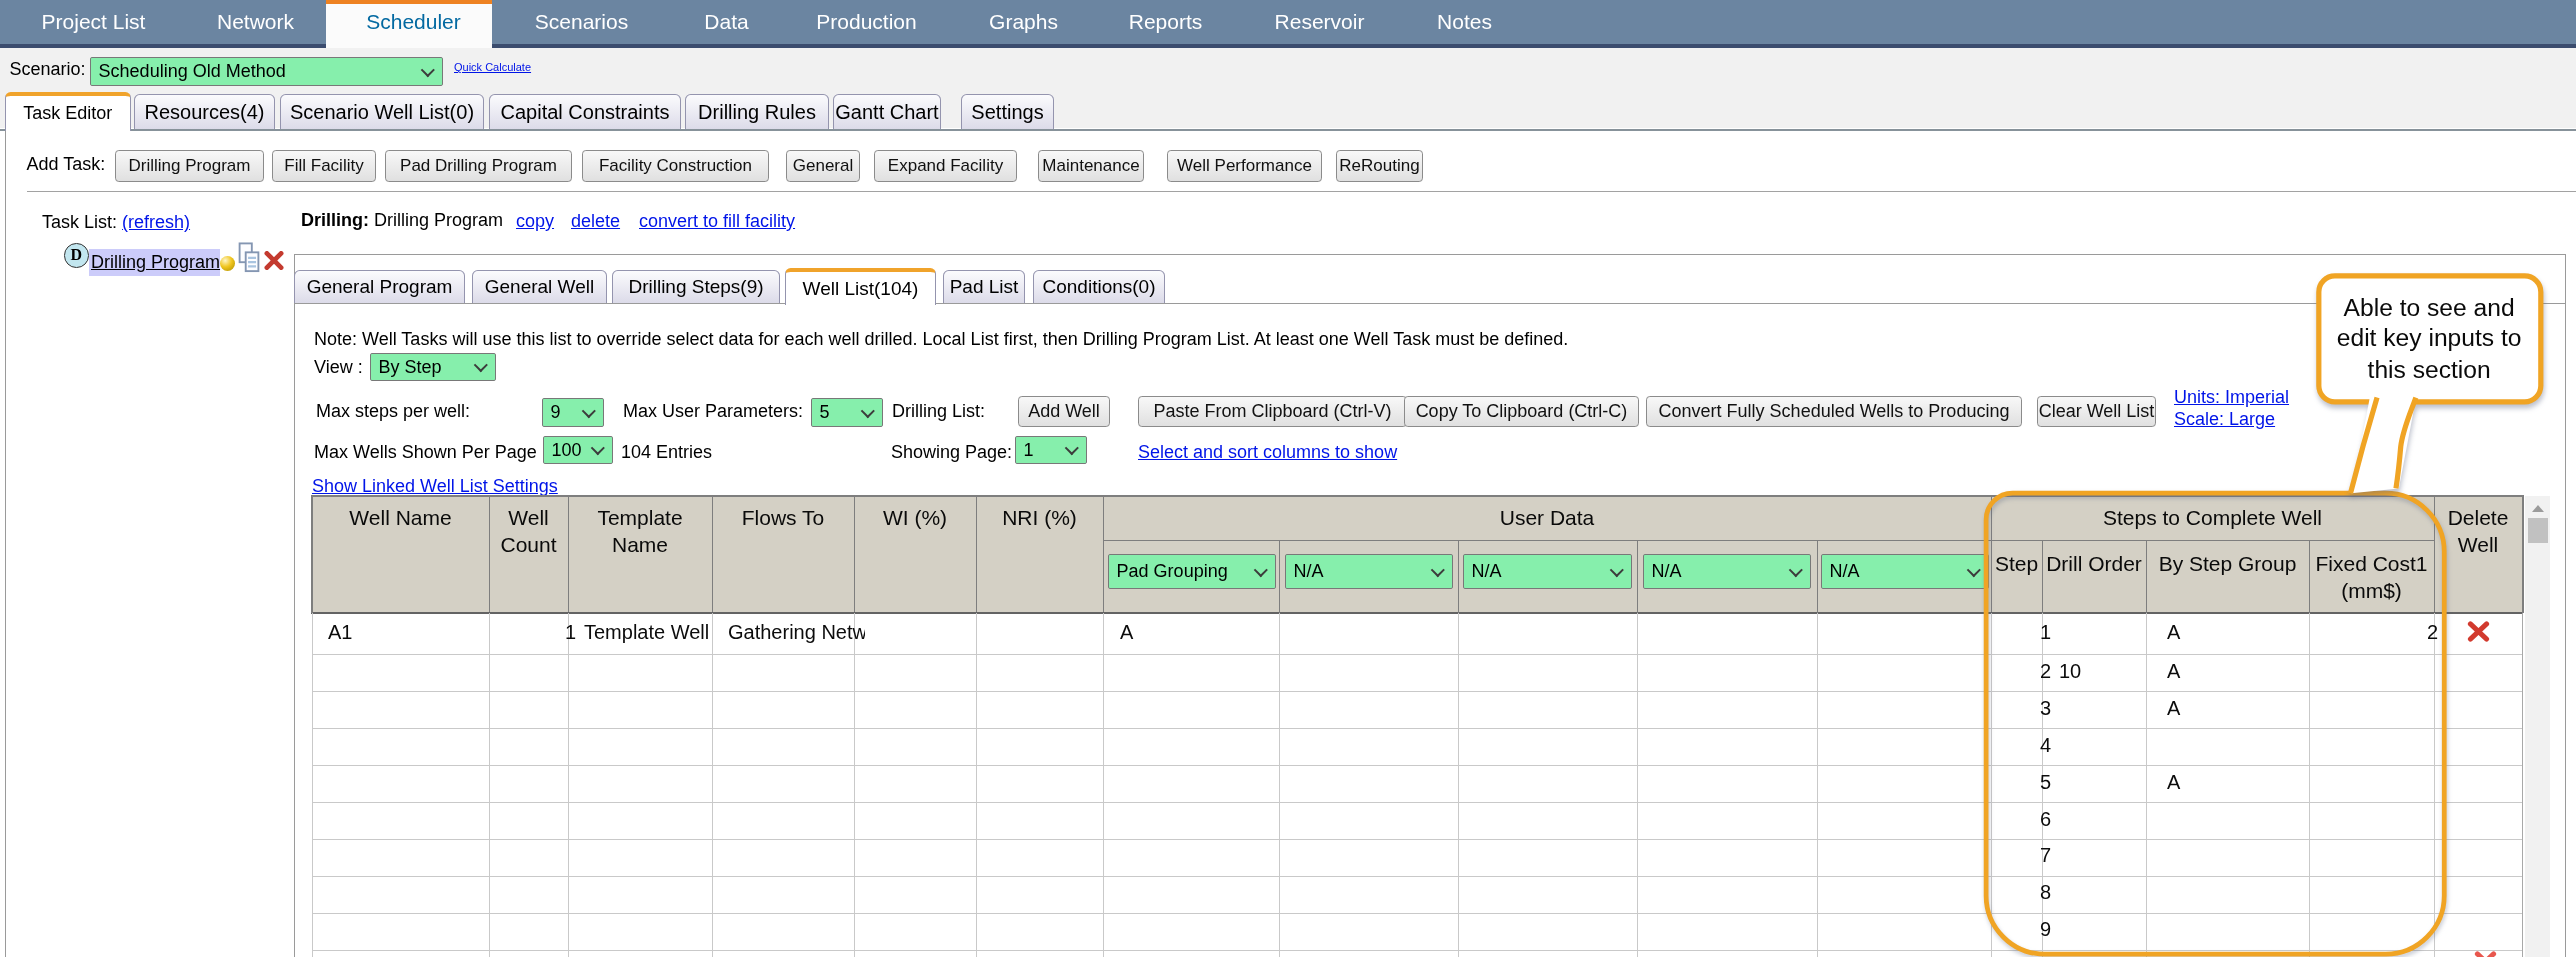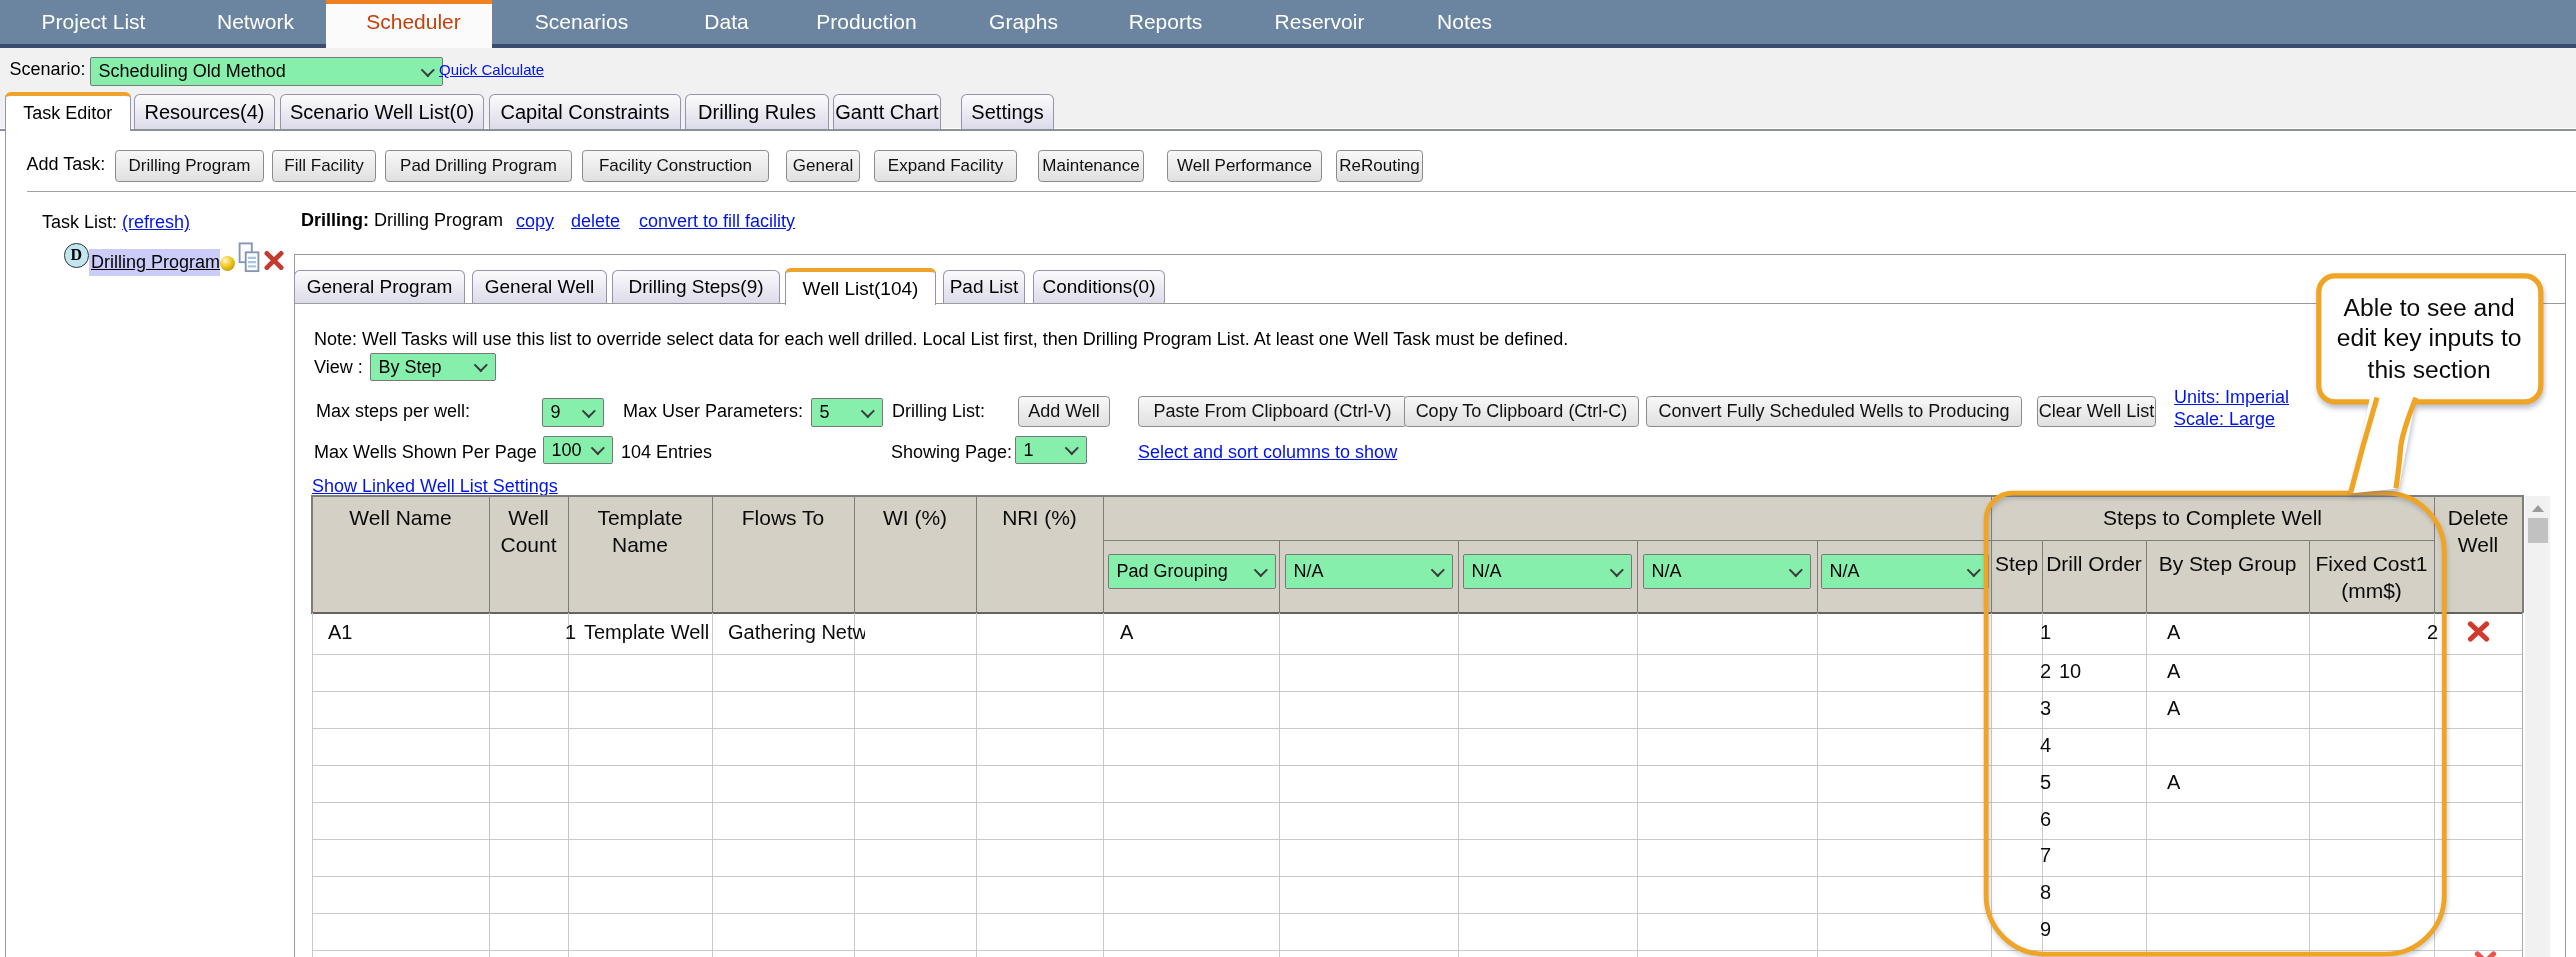--- a/index.html
+++ b/index.html
@@ -31,33 +31,33 @@
   .cell{position:absolute;font-size:20px;color:#0c0c0c;white-space:nowrap;margin-left:12px;}
 </style></head>
 <body>
 <div id="page">
 
 <div class="abs" style="left:0;top:0;width:2576px;height:44px;background:#6b85a1;"></div>
 <div class="abs" style="left:0;top:44px;width:2576px;height:3.8px;background:#3b4c6e;"></div>
 <div class="abs" style="left:326px;top:0;width:166px;height:50px;background:#fbfbfb;border-top:4.7px solid #ee8222;box-sizing:border-box;"></div>
 <div class="navlbl" style="left:89px;">Project List</div>
 <div class="navlbl" style="left:251px;">Network</div>
-<div class="navlbl" style="left:409px;color:#c2410c;">Scheduler</div>
+<div class="navlbl" style="left:409px;color:#0369a1;">Scheduler</div>
 <div class="navlbl" style="left:577px;">Scenarios</div>
 <div class="navlbl" style="left:722px;">Data</div>
 <div class="navlbl" style="left:862px;">Production</div>
 <div class="navlbl" style="left:1019px;">Graphs</div>
 <div class="navlbl" style="left:1161px;">Reports</div>
 <div class="navlbl" style="left:1315px;">Reservoir</div>
 <div class="navlbl" style="left:1460px;">Notes</div>
 
 <div class="abs" style="left:0;top:48px;width:2576px;height:80px;background:#f1f1f1;"></div>
 <div class="abs" style="left:9.5px;top:59px;font-size:18px;">Scenario:</div>
 <div class="sel" style="left:90px;top:57px;width:353px;height:29px;">Scheduling Old Method<i class="chev"></i></div>
-<a class="lk abs" style="left:439px;top:61px;font-size:15px;">Quick Calculate</a>
+<a class="lk abs" style="left:454px;top:61px;font-size:11px;">Quick Calculate</a>
 
 <div class="tabact" style="left:4.7px;top:92px;width:126px;height:39px;">Task Editor</div>
 <div class="tab" style="left:134px;top:94px;width:141px;height:35px;">Resources(4)</div>
 <div class="tab" style="left:280px;top:94px;width:204px;height:35px;">Scenario Well List(0)</div>
 <div class="tab" style="left:489px;top:94px;width:192px;height:35px;">Capital Constraints</div>
 <div class="tab" style="left:685px;top:94px;width:144px;height:35px;">Drilling Rules</div>
 <div class="tab" style="left:833px;top:94px;width:108px;height:35px;">Gantt Chart</div>
 <div class="tab" style="left:961px;top:94px;width:93px;height:35px;">Settings</div>
 
 <div class="abs" style="left:0;top:129px;width:2576px;height:1.9px;background:#87929a;"></div>
@@ -157,20 +157,21 @@
 <div class="abs" style="left:312px;top:613px;width:0.9px;height:344px;background:#c9c9c9;"></div>
 <div class="abs" style="left:2522px;top:495px;width:1.5px;height:118px;background:#7e7e7e;"></div>
 <div class="abs" style="left:2522px;top:613px;width:1.4px;height:344px;background:#a8a8a8;"></div>
 
 <div class="hdrtxt" style="left:312px;top:505px;width:177px;">Well Name</div>
 <div class="hdrtxt" style="left:489px;top:505px;width:79px;">Well<br>Count</div>
 <div class="hdrtxt" style="left:568px;top:505px;width:144px;">Template<br>Name</div>
 <div class="hdrtxt" style="left:712px;top:505px;width:142px;">Flows To</div>
 <div class="hdrtxt" style="left:854px;top:505px;width:122px;">WI (%)</div>
 <div class="hdrtxt" style="left:976px;top:505px;width:127px;">NRI (%)</div>
+<div class="hdrtxt" style="left:1103px;top:505px;width:888px;">User Data</div>
 <div class="hdrtxt" style="left:1991px;top:505px;width:443px;">Steps to Complete Well</div>
 <div class="hdrtxt" style="left:2434px;top:505px;width:88px;">Delete<br>Well</div>
 <div class="hdrtxt" style="left:1991px;top:551px;width:51px;">Step</div>
 <div class="hdrtxt" style="left:2042px;top:551px;width:104px;">Drill Order</div>
 <div class="hdrtxt" style="left:2146px;top:551px;width:163px;">By Step Group</div>
 <div class="hdrtxt" style="left:2309px;top:551px;width:125px;">Fixed Cost1<br>(mm$)</div>
 
 <div class="sel" style="left:1108px;top:554px;width:168px;height:35px;">Pad Grouping<i class="chev"></i></div>
 <div class="sel" style="left:1285px;top:554px;width:168px;height:35px;">N/A<i class="chev"></i></div>
 <div class="sel" style="left:1463px;top:554px;width:169px;height:35px;">N/A<i class="chev"></i></div>

